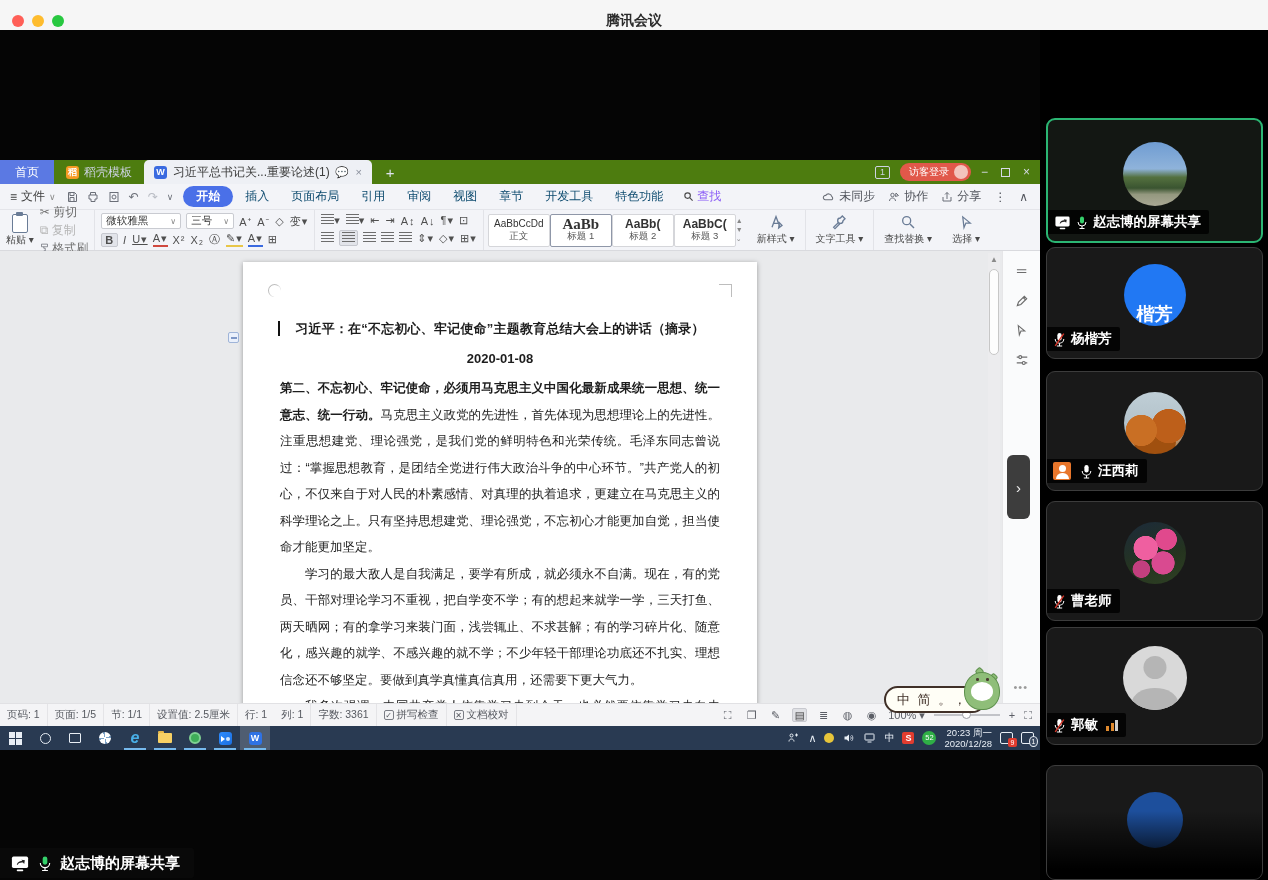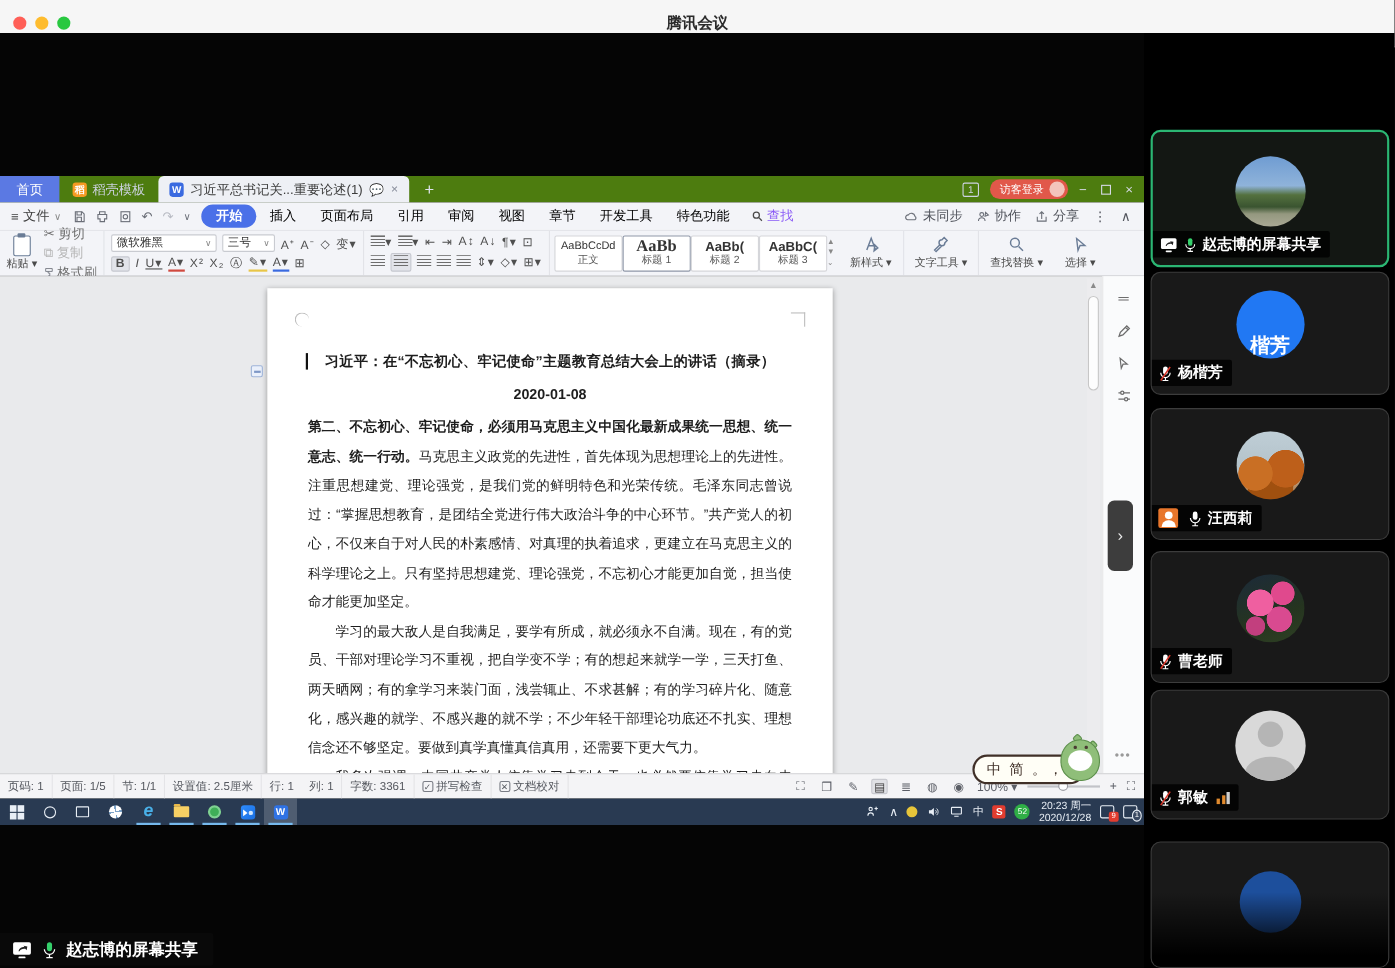--- a/index.html
+++ b/index.html
@@ -32,21 +32,21 @@
   .login-ava { width:14px; height:14px; border-radius:50%; background:#f3c4bc; }
   .winctl { display:flex; gap:13px; align-items:center; color:#d6dae6; font-size:12px; }
   .ctl-box { width:9px; height:9px; border:1px solid #d6dae6; }
 
   
   .wps-menubar { position:absolute; left:0; top:154px; width:1040px; height:26px; background:#f3f4f8; display:flex; align-items:center; font-size:12px; color:#3e3e3e; border-bottom:1px solid #e4e5ea; }
   .menu-file { display:flex; align-items:center; gap:4px; padding:0 10px; }
   .qat { display:flex; align-items:center; gap:9px; color:#6b6f78; padding-right:10px; font-size:12px; }
   .qat .dis { color:#b9bcc4; }
   .menu-tabs { display:flex; align-items:center; gap:2px; }
-  .mtab { padding:2px 10px; color:#000000; }
+  .mtab { padding:2px 10px; color:#0c4a6e; }
   .mtab.active { background:#4a70e8; color:#fff; border-radius:999px; padding:2px 13px; font-weight:700; }
   .menu-search { display:flex; align-items:center; gap:3px; margin-left:10px; color:#8b5cf6; }
   .menubar-right { margin-left:auto; display:flex; align-items:center; gap:13px; padding-right:12px; color:#53565e; }
   .mr-item { display:flex; align-items:center; gap:4px; }
 
   
   .wps-ribbon { position:absolute; left:0; top:180px; width:1040px; height:41px; background:#f3f4f8; border-bottom:1px solid #d9dade; display:flex; align-items:stretch; }
   .rgroup { display:flex; align-items:center; padding:2px 6px; border-right:1px solid #e2e3e8; gap:6px; }
   .paste-big { display:flex; flex-direction:column; align-items:center; font-size:10px; color:#4a4a4a; }
   .clip-ico { width:16px; height:19px; border:1.5px solid #6a7c96; border-radius:2px; position:relative; background:#fff; }
@@ -298,21 +298,21 @@
           <span><span class="svg-ic">
                 <svg width="9" height="9" viewBox="0 0 24 24" fill="none" stroke="#6b6f78" stroke-width="2">
                   <path d="M4 3h16v7H4zM10 10v4h4v7h-4"></path>
                 </svg>
               </span> <span>格式刷</span></span>
         </div>
       </div>
       <div class="rgroup">
         <div class="font-col">
           <div class="font-row">
-            <span class="sel" style="width:96px">
+            <span class="sel" style="width:80px">
                 <span>微软雅黑</span>
                 <span style="font-size:8px;color:#888">∨</span>
               </span>
             <span class="sel" style="width:48px">
                 <span>三号</span>
                 <span style="font-size:8px;color:#888">∨</span>
               </span>
             <span class="glyphs">A⁺</span>
             <span class="glyphs">A⁻</span>
             <span class="glyphs">◇</span>

